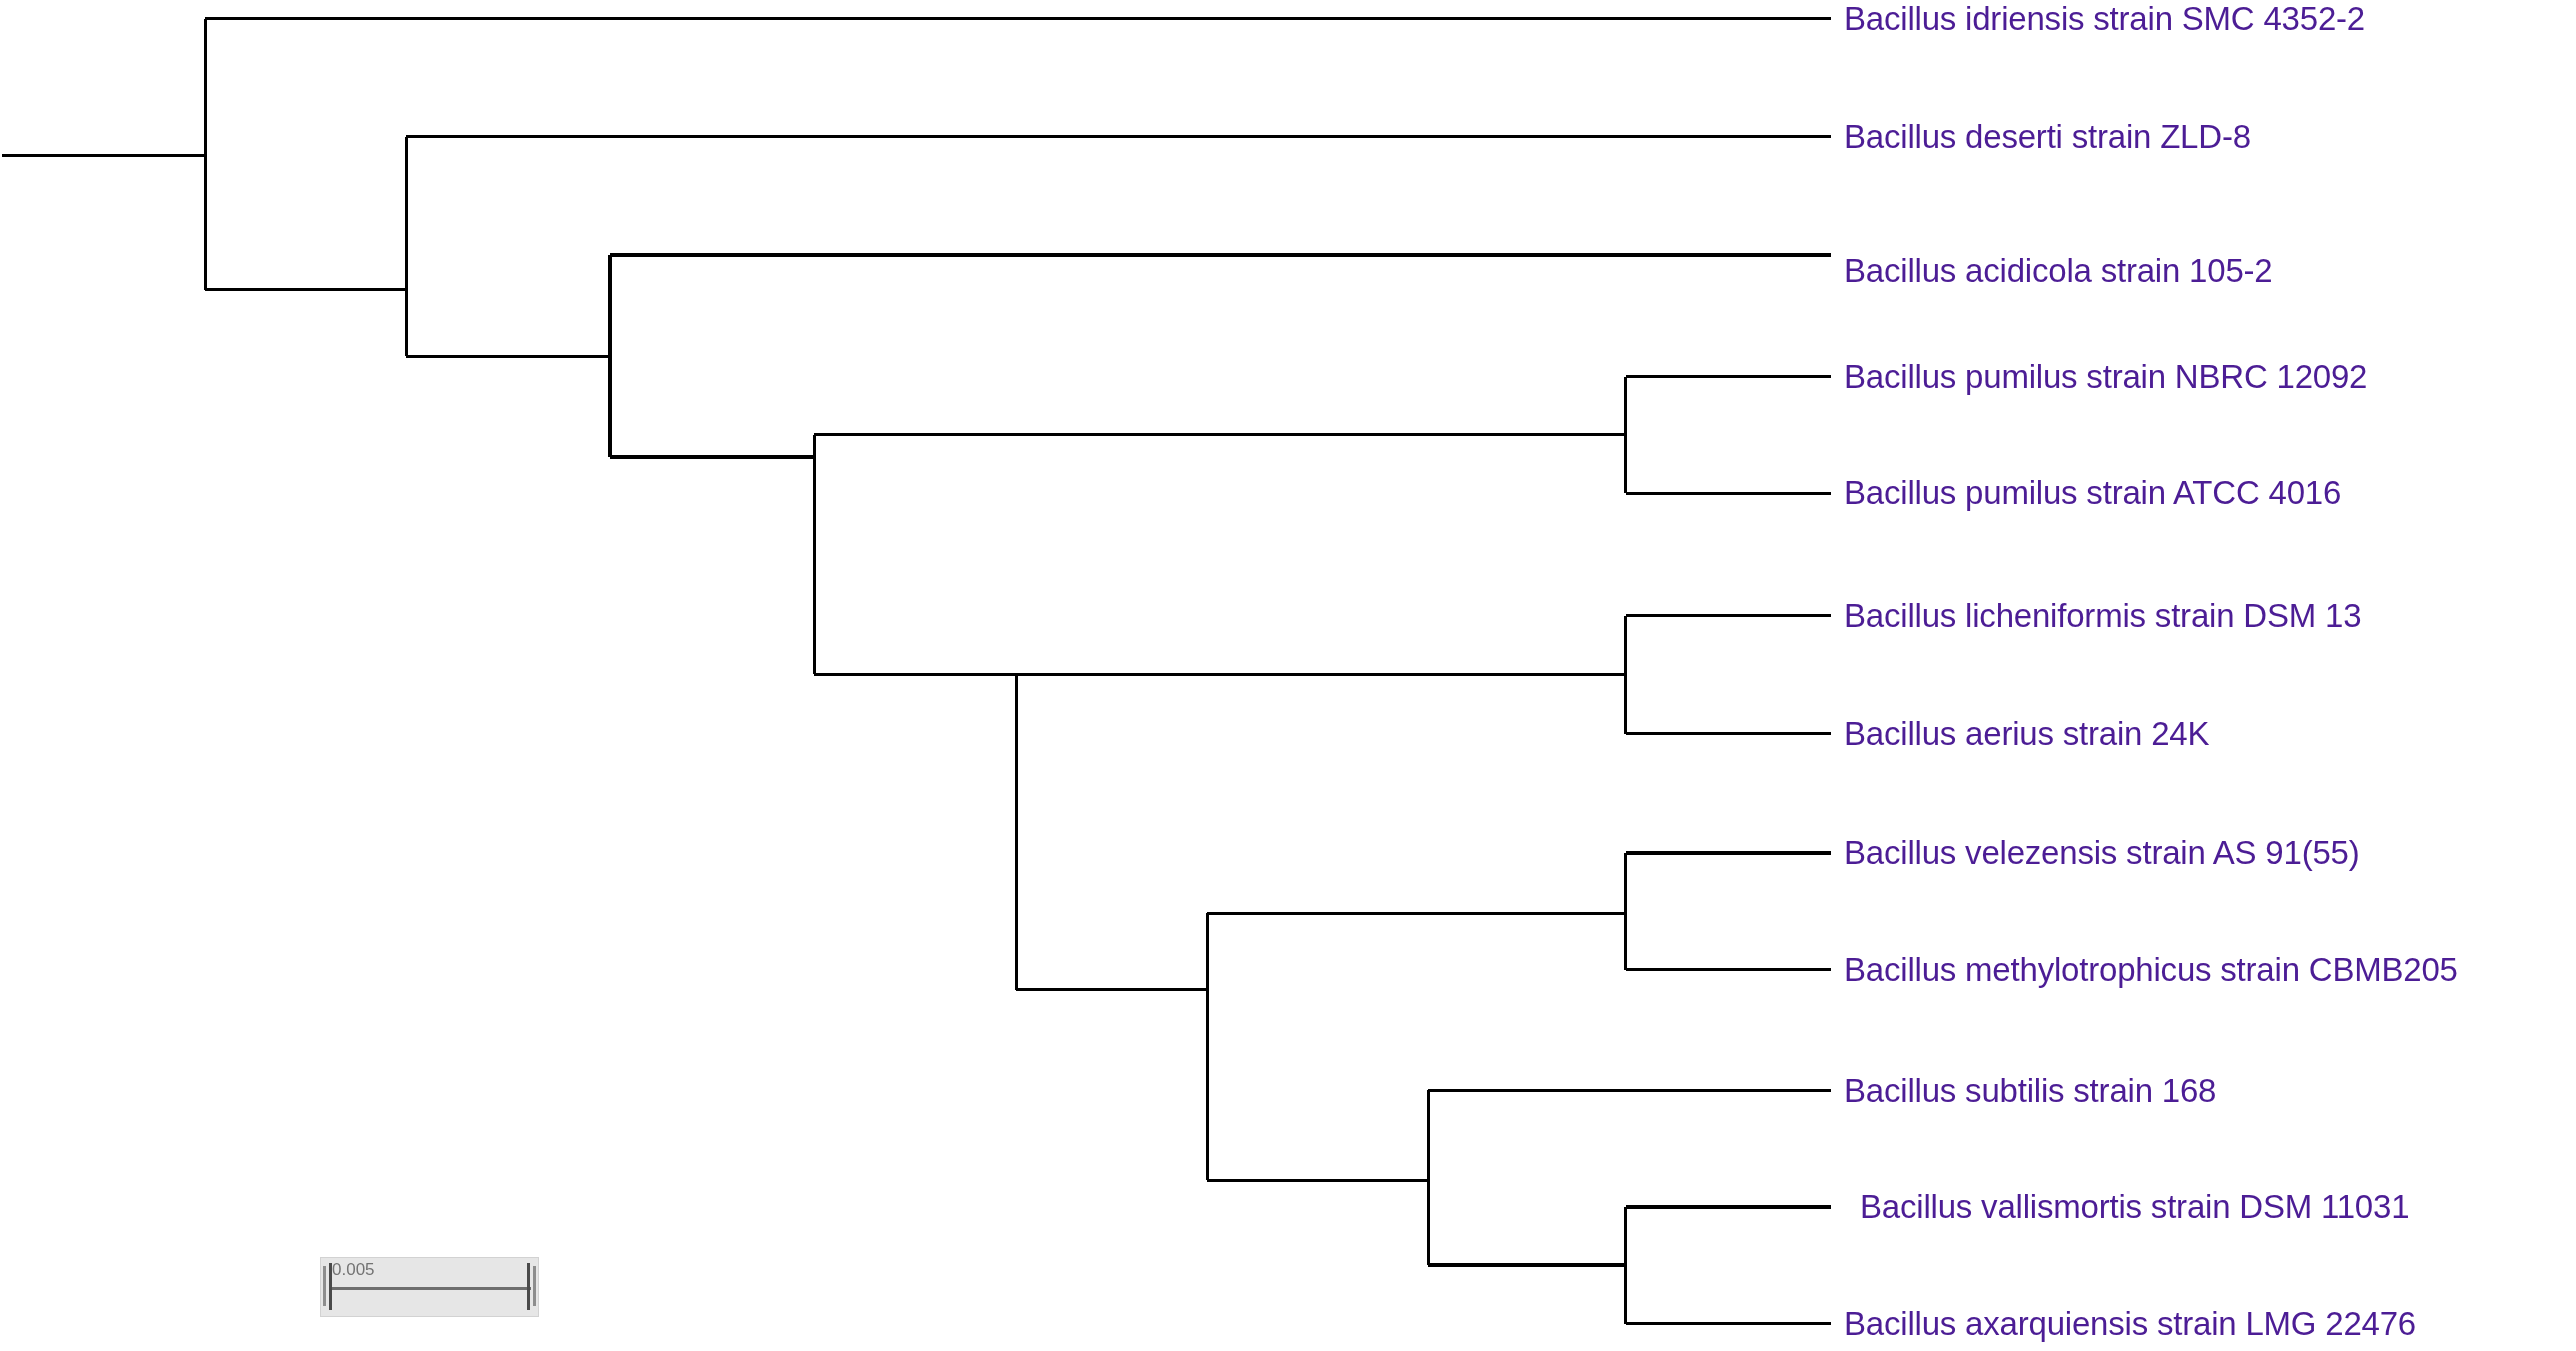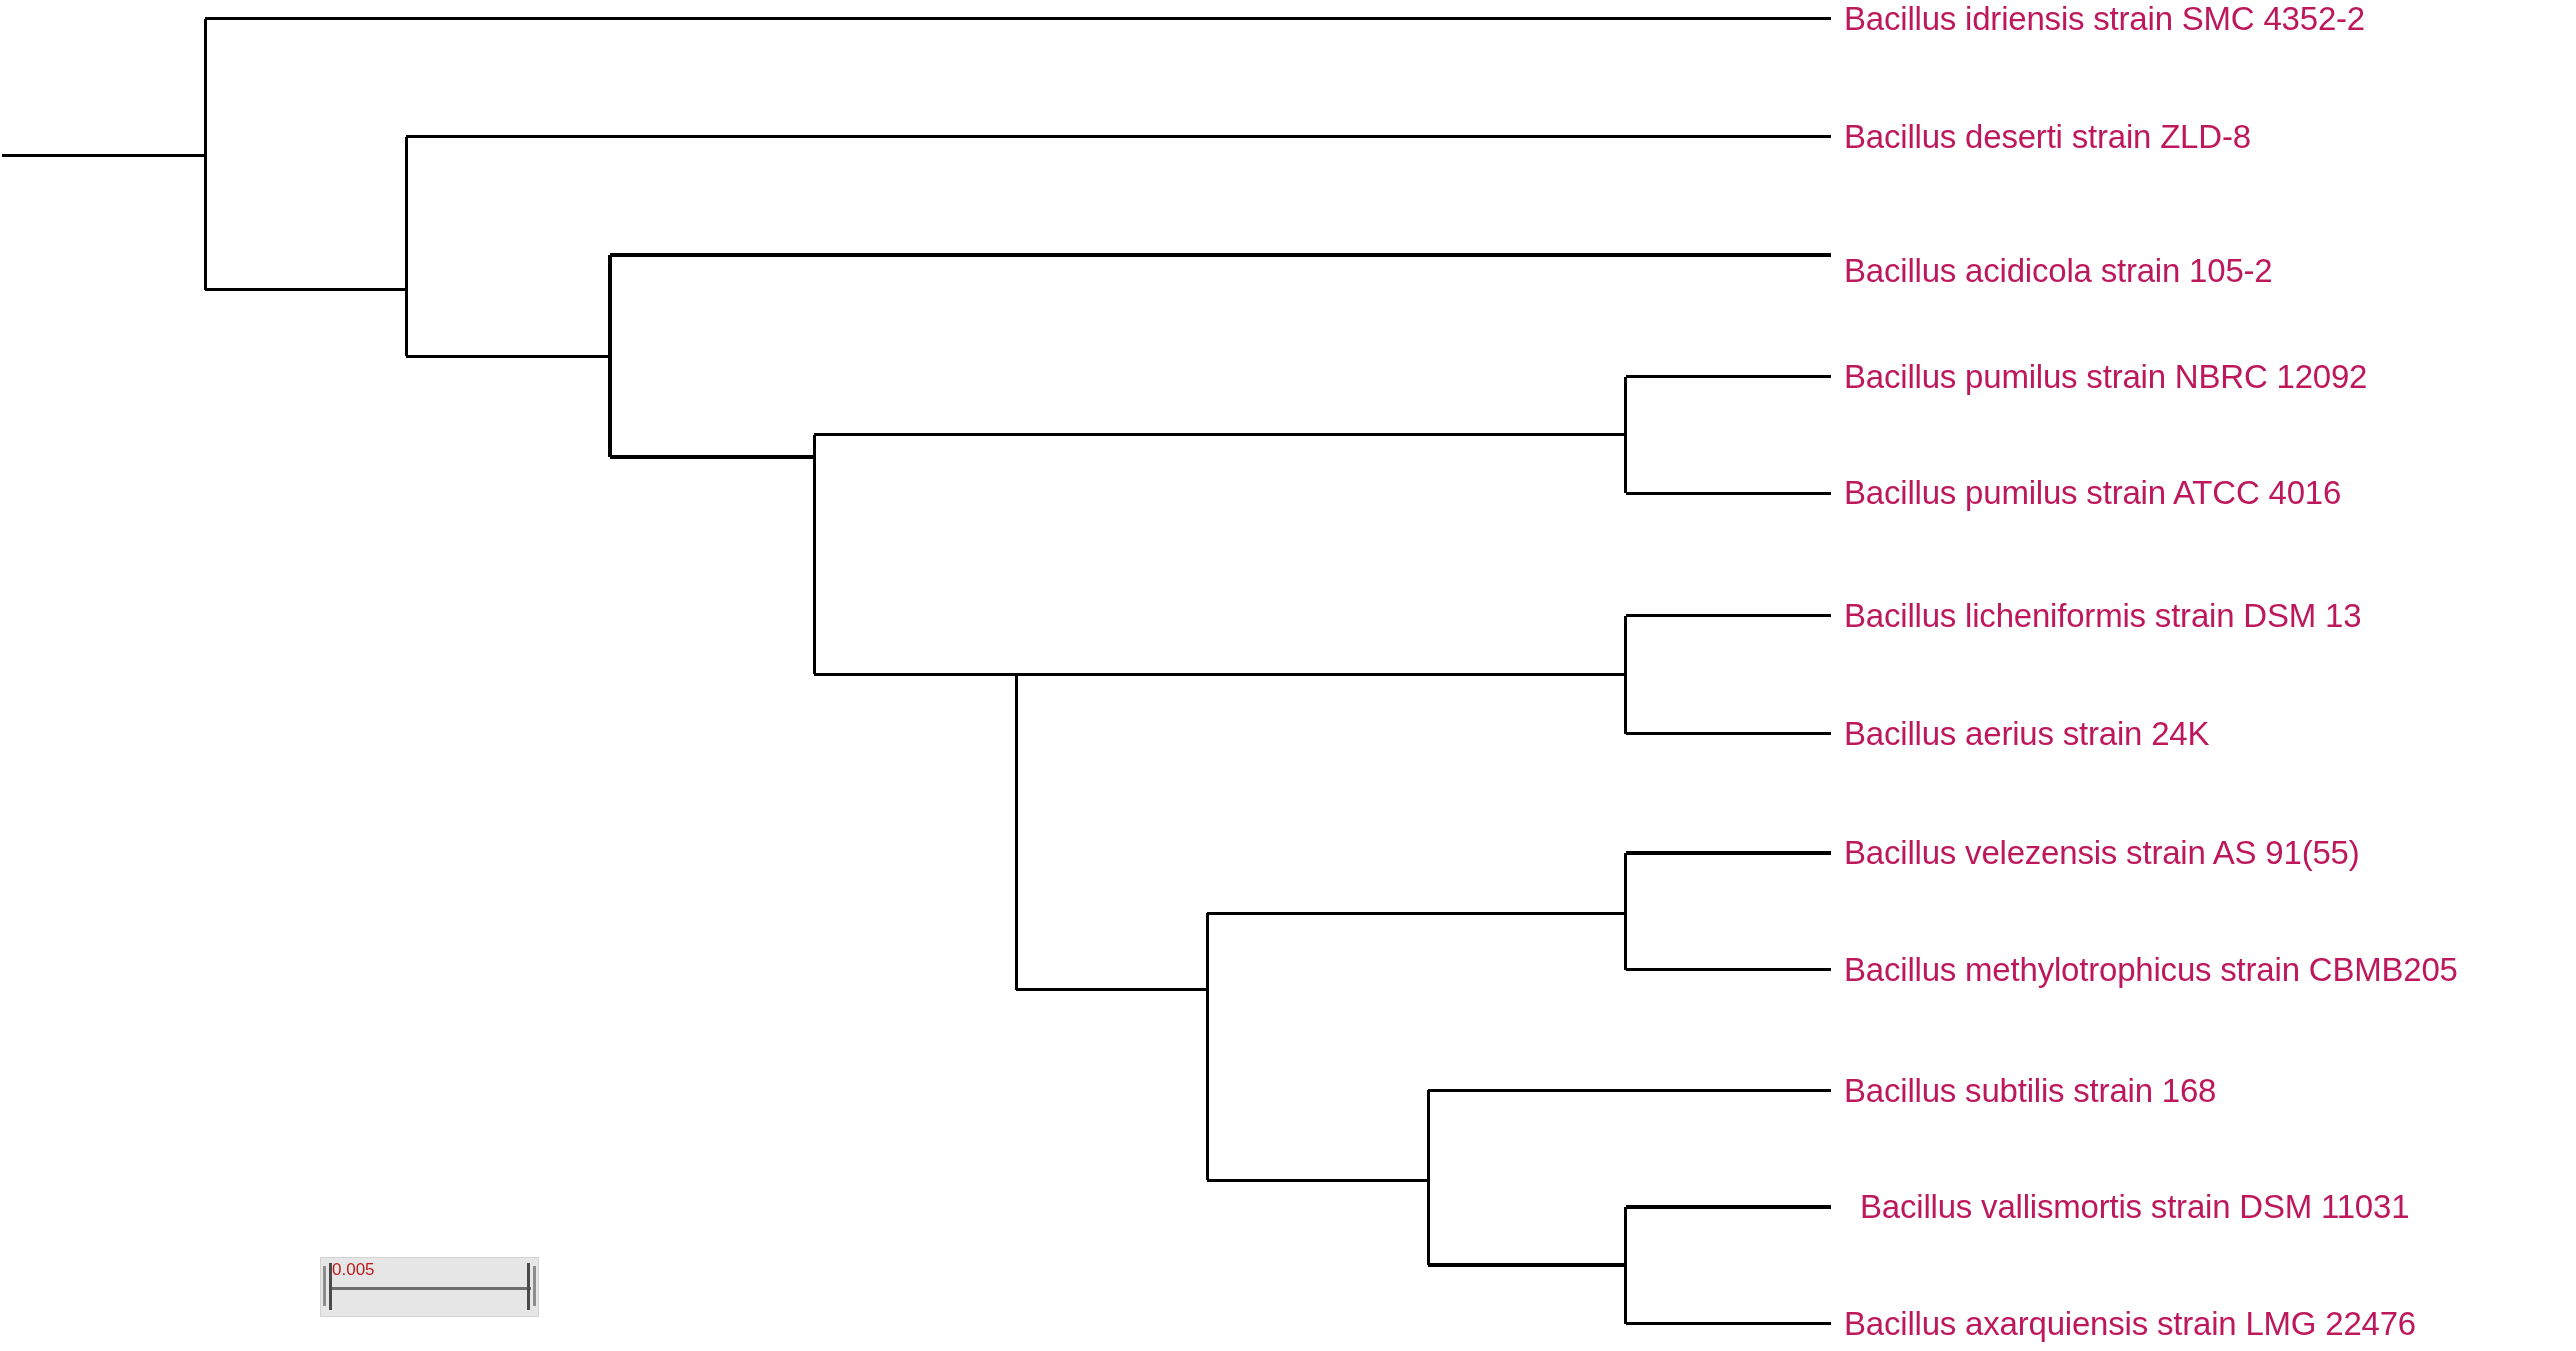--- a/index.html
+++ b/index.html
@@ -20,21 +20,21 @@
     position: absolute;
     left: 0;
     top: 0;
     width: 2576px;
     height: 1351px;
   }
   .taxon-label {
     position: absolute;
     font-family: "Liberation Sans", sans-serif;
     font-size: 33px;
-    color: #be185d;
+    color: #4c1d95;
     white-space: nowrap;
     line-height: 1;
     letter-spacing: -0.2px;
   }
   
   #scale-bar {
     position: absolute;
     left: 320px;
     top: 1257px;
     width: 219px;
@@ -42,21 +42,21 @@
     background: #e6e6e6;
     border: 0.8px solid #d2d2d2;
     box-sizing: border-box;
   }
   #scale-bar-value {
     position: absolute;
     left: 11px;
     top: 3.2px;
     font-family: "Liberation Sans", sans-serif;
     font-size: 17px;
-    color: #b91c1c;
+    color: #737373;
     line-height: 1;
     white-space: nowrap;
   }
   #scale-bar-rule {
     position: absolute;
     left: 9.7px;
     top: 29px;
     width: 200px;
     height: 3.2px;
     background: #6e6e6e;

